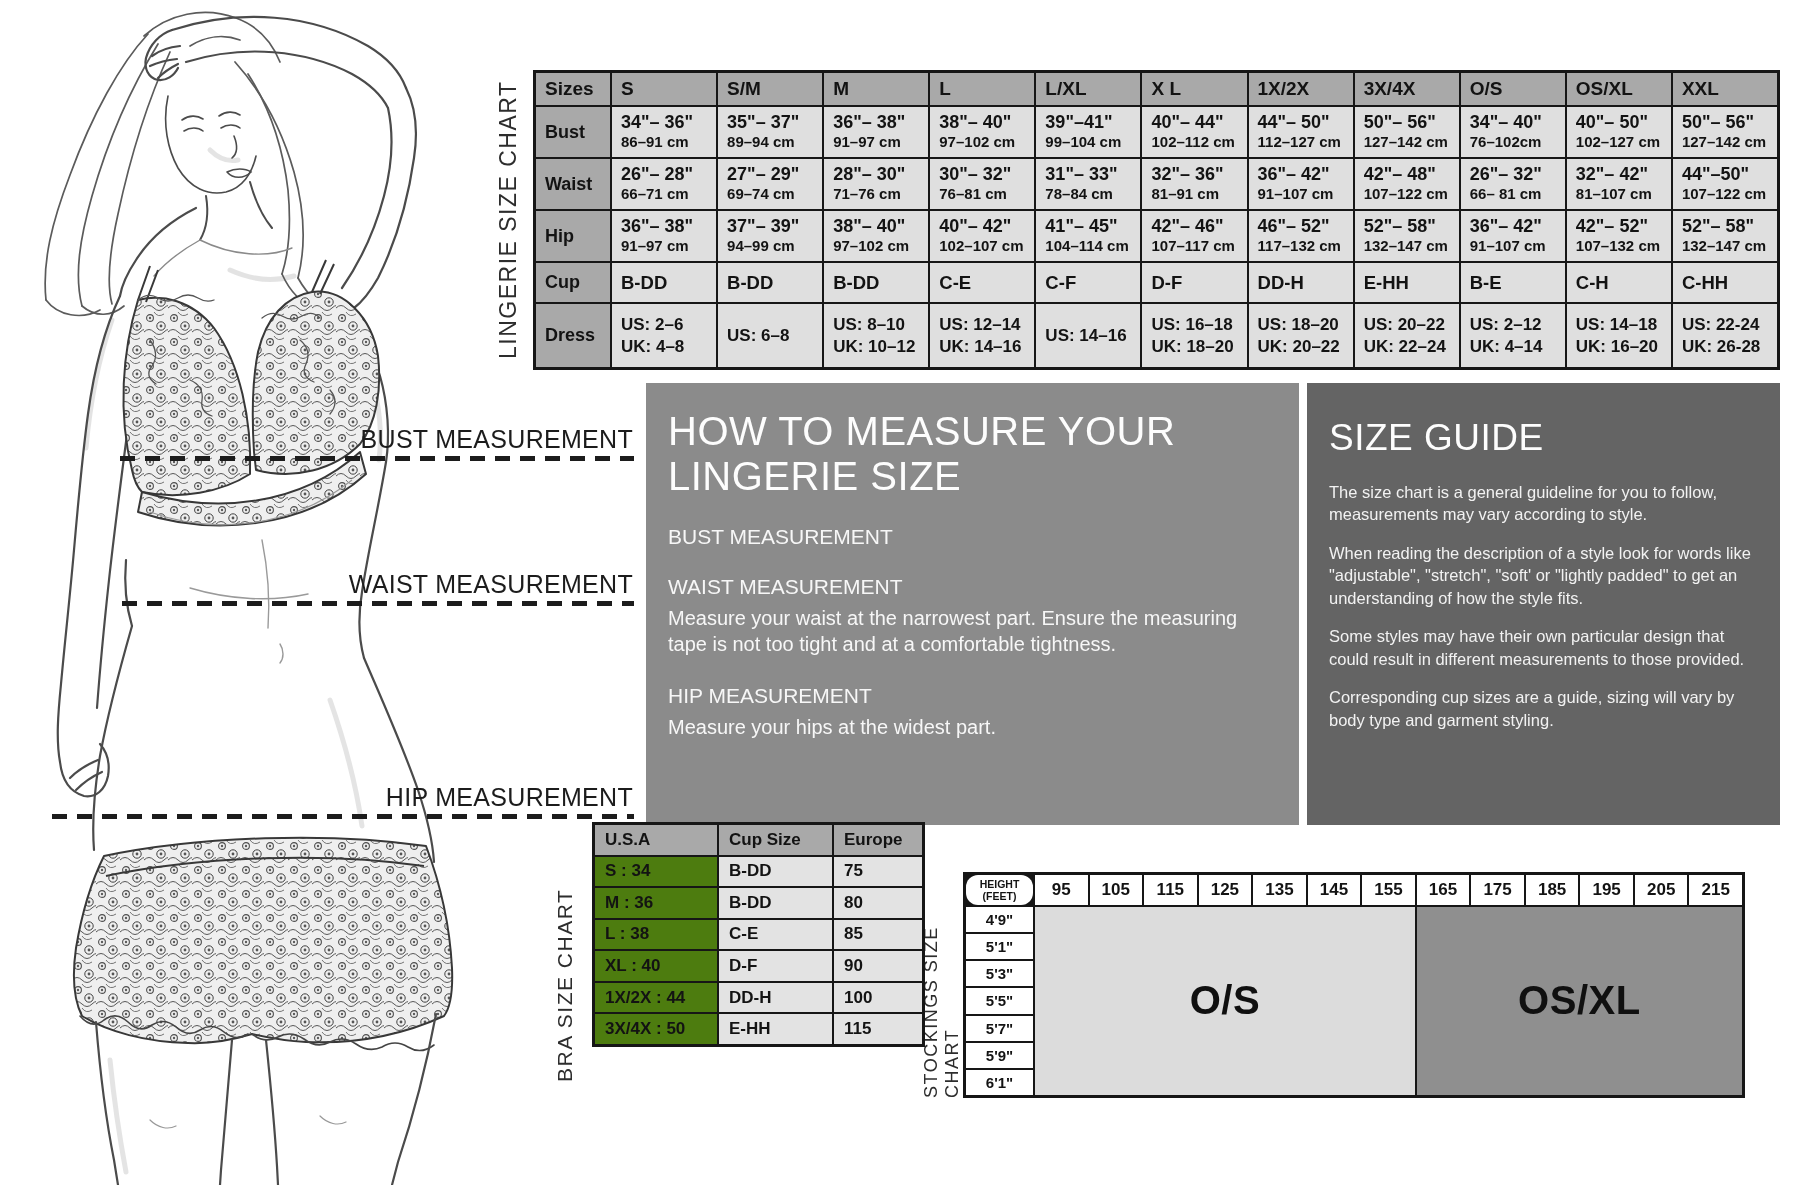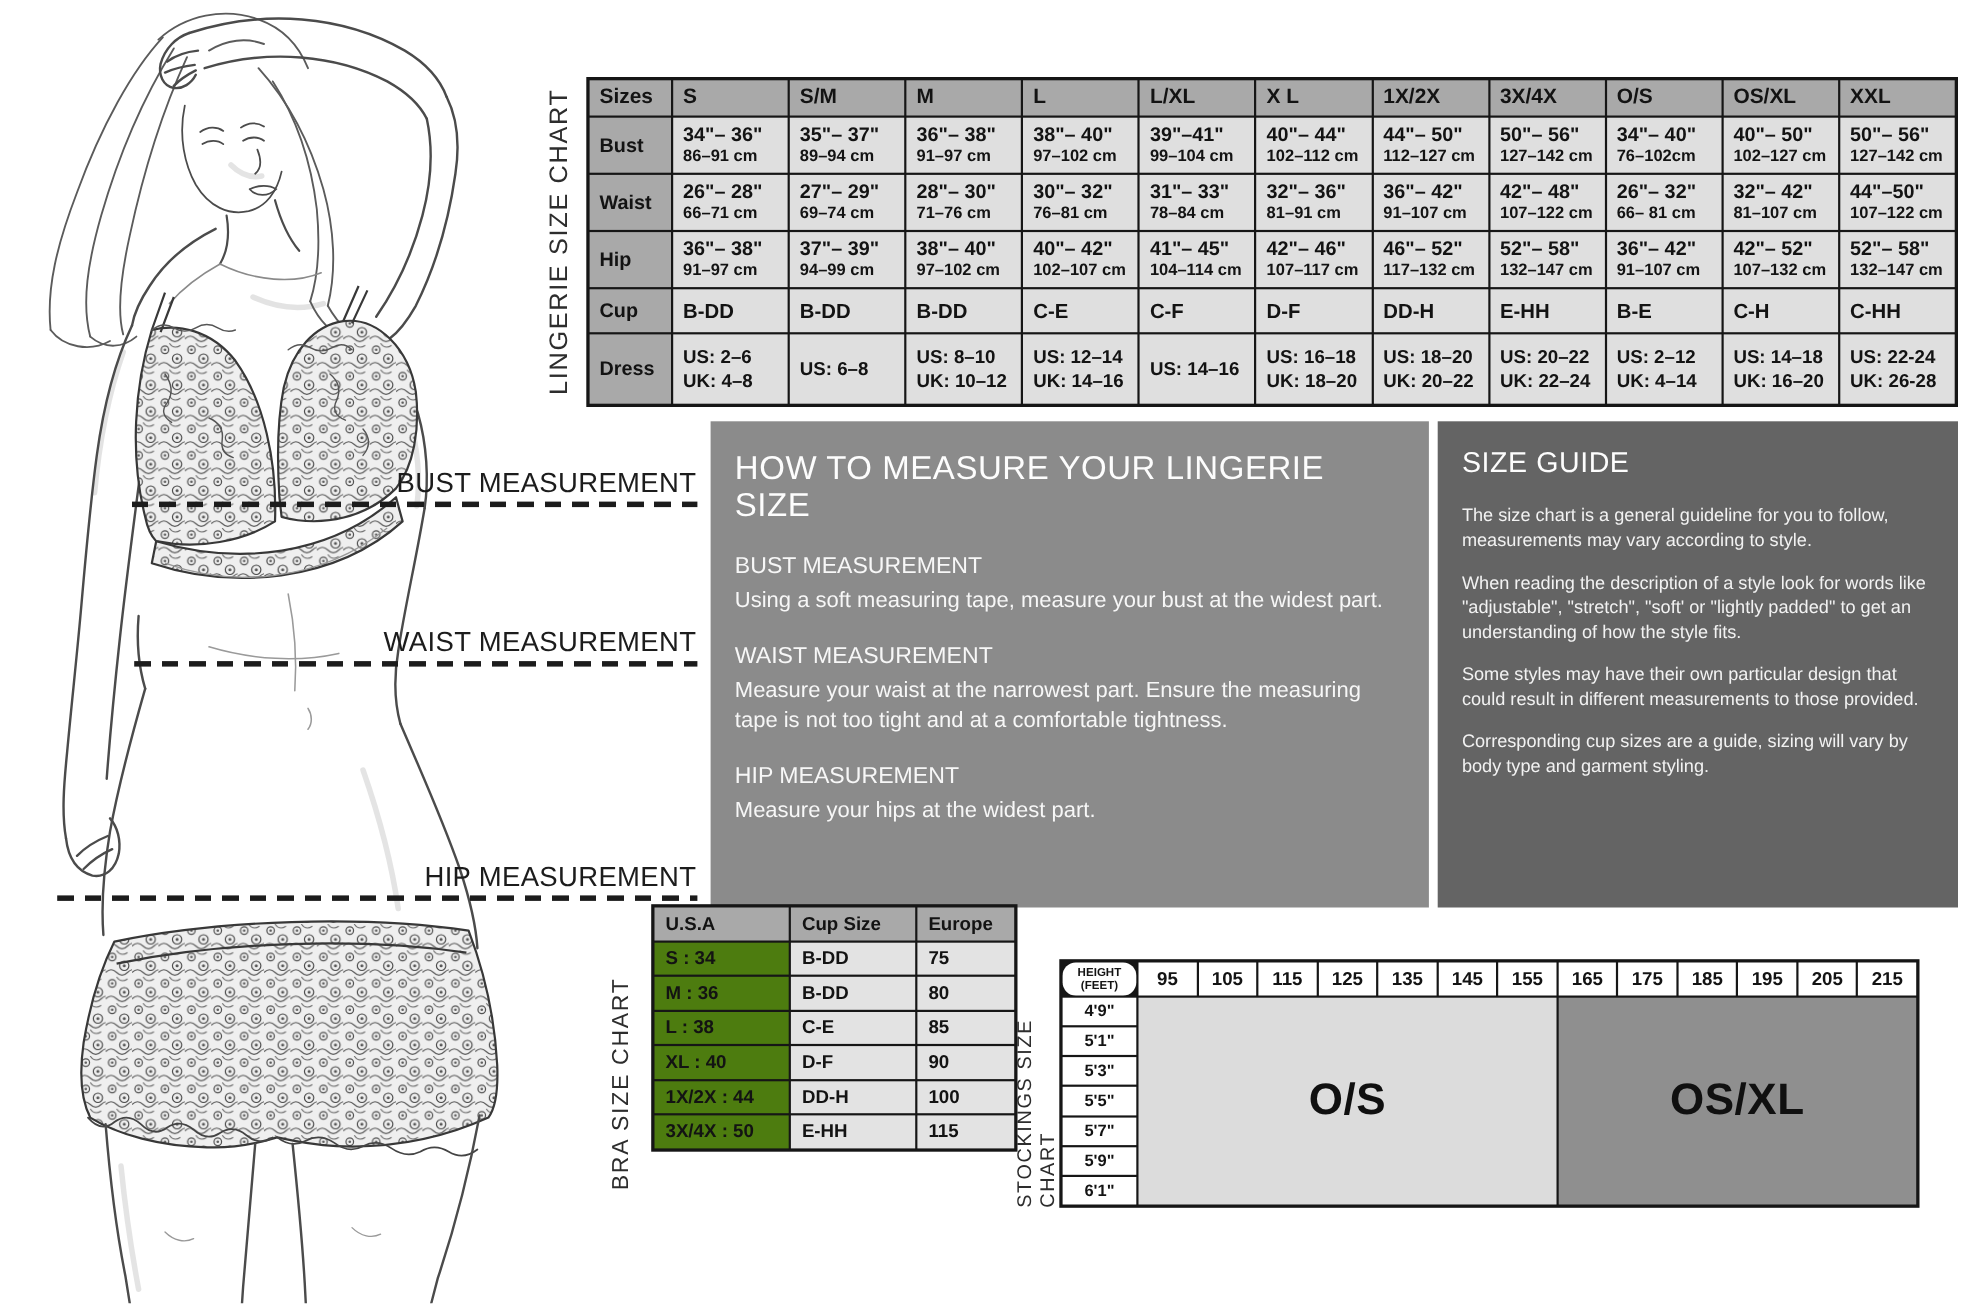--- a/index.html
+++ b/index.html
@@ -50,27 +50,27 @@
   .cell.data{background:var(--data-cell);}
   .cell .main{font-size:18px;line-height:1.15;white-space:nowrap;}
   .cell .sub{font-size:15px;line-height:1.25;white-space:nowrap;}
   .cell.r3 .main{font-size:18.5px;}
   .cell.r4 .main{font-size:17px;line-height:1.25;}
   .cell.r4 .sub{font-size:17px;}
   
   .graybox{position:absolute;z-index:2;box-sizing:border-box;color:#f7f7f7;}
   #measure-box{left:646px;top:383px;width:653px;height:442px;background:var(--measure-box);
     padding:26px 18px 0 22px;}
-  #measure-box .title{font-size:30px;letter-spacing:.5px;color:#fdfdfd;margin-bottom:26px;}
+  #measure-box .title{font-size:40px;letter-spacing:.5px;color:#fdfdfd;margin-bottom:26px;}
   .mhead{font-size:21px;margin-bottom:6px;}
   .mbody{font-size:20px;line-height:1.32;}
   .msec{margin-bottom:26px;}
   #size-guide-box{left:1307px;top:383px;width:473px;height:442px;background:var(--size-guide-box);
     padding:22px 22px 0 22px;}
-  #size-guide-box .title{font-size:26px;letter-spacing:.5px;color:#fdfdfd;margin-bottom:22px;}
+  #size-guide-box .title{font-size:37px;letter-spacing:.5px;color:#fdfdfd;margin-bottom:22px;margin-top:12px;}
   .sgp{font-size:16.5px;line-height:1.36;margin-bottom:16px;color:#f2f2f2;}
   
   #bra-grid{
     position:absolute;left:592px;top:822px;width:333px;height:225px;z-index:2;
     box-sizing:border-box;display:grid;padding:3px;gap:2px;background:var(--grid-line);
     grid-template-columns:122px 113px 1fr;
     grid-template-rows:repeat(7,1fr);
   }
   .bcell{display:flex;align-items:center;padding-left:10px;font-weight:700;font-size:17px;color:#131313;}
   .bhdr{background:var(--header-cell);}
@@ -459,21 +459,20 @@
         <div class="main">US: 22-24</div>
         <div class="sub">UK: 26-28</div>
       </div>
     </div>
 
   <div class="graybox" id="measure-box">
     <div class="title">HOW TO MEASURE YOUR LINGERIE SIZE</div>
     <div id="measure-sections">
         <div class="msec">
           <div class="mhead">BUST MEASUREMENT</div>
-          <div class="mbody">Using a soft measuring tape, measure your bust at the widest part.</div>
         </div>
         <div class="msec">
           <div class="mhead">WAIST MEASUREMENT</div>
           <div class="mbody">Measure your waist at the narrowest part. Ensure the measuring tape is not too tight and at a comfortable tightness.</div>
         </div>
         <div class="msec">
           <div class="mhead">HIP MEASUREMENT</div>
           <div class="mbody">Measure your hips at the widest part.</div>
         </div>
       </div>

